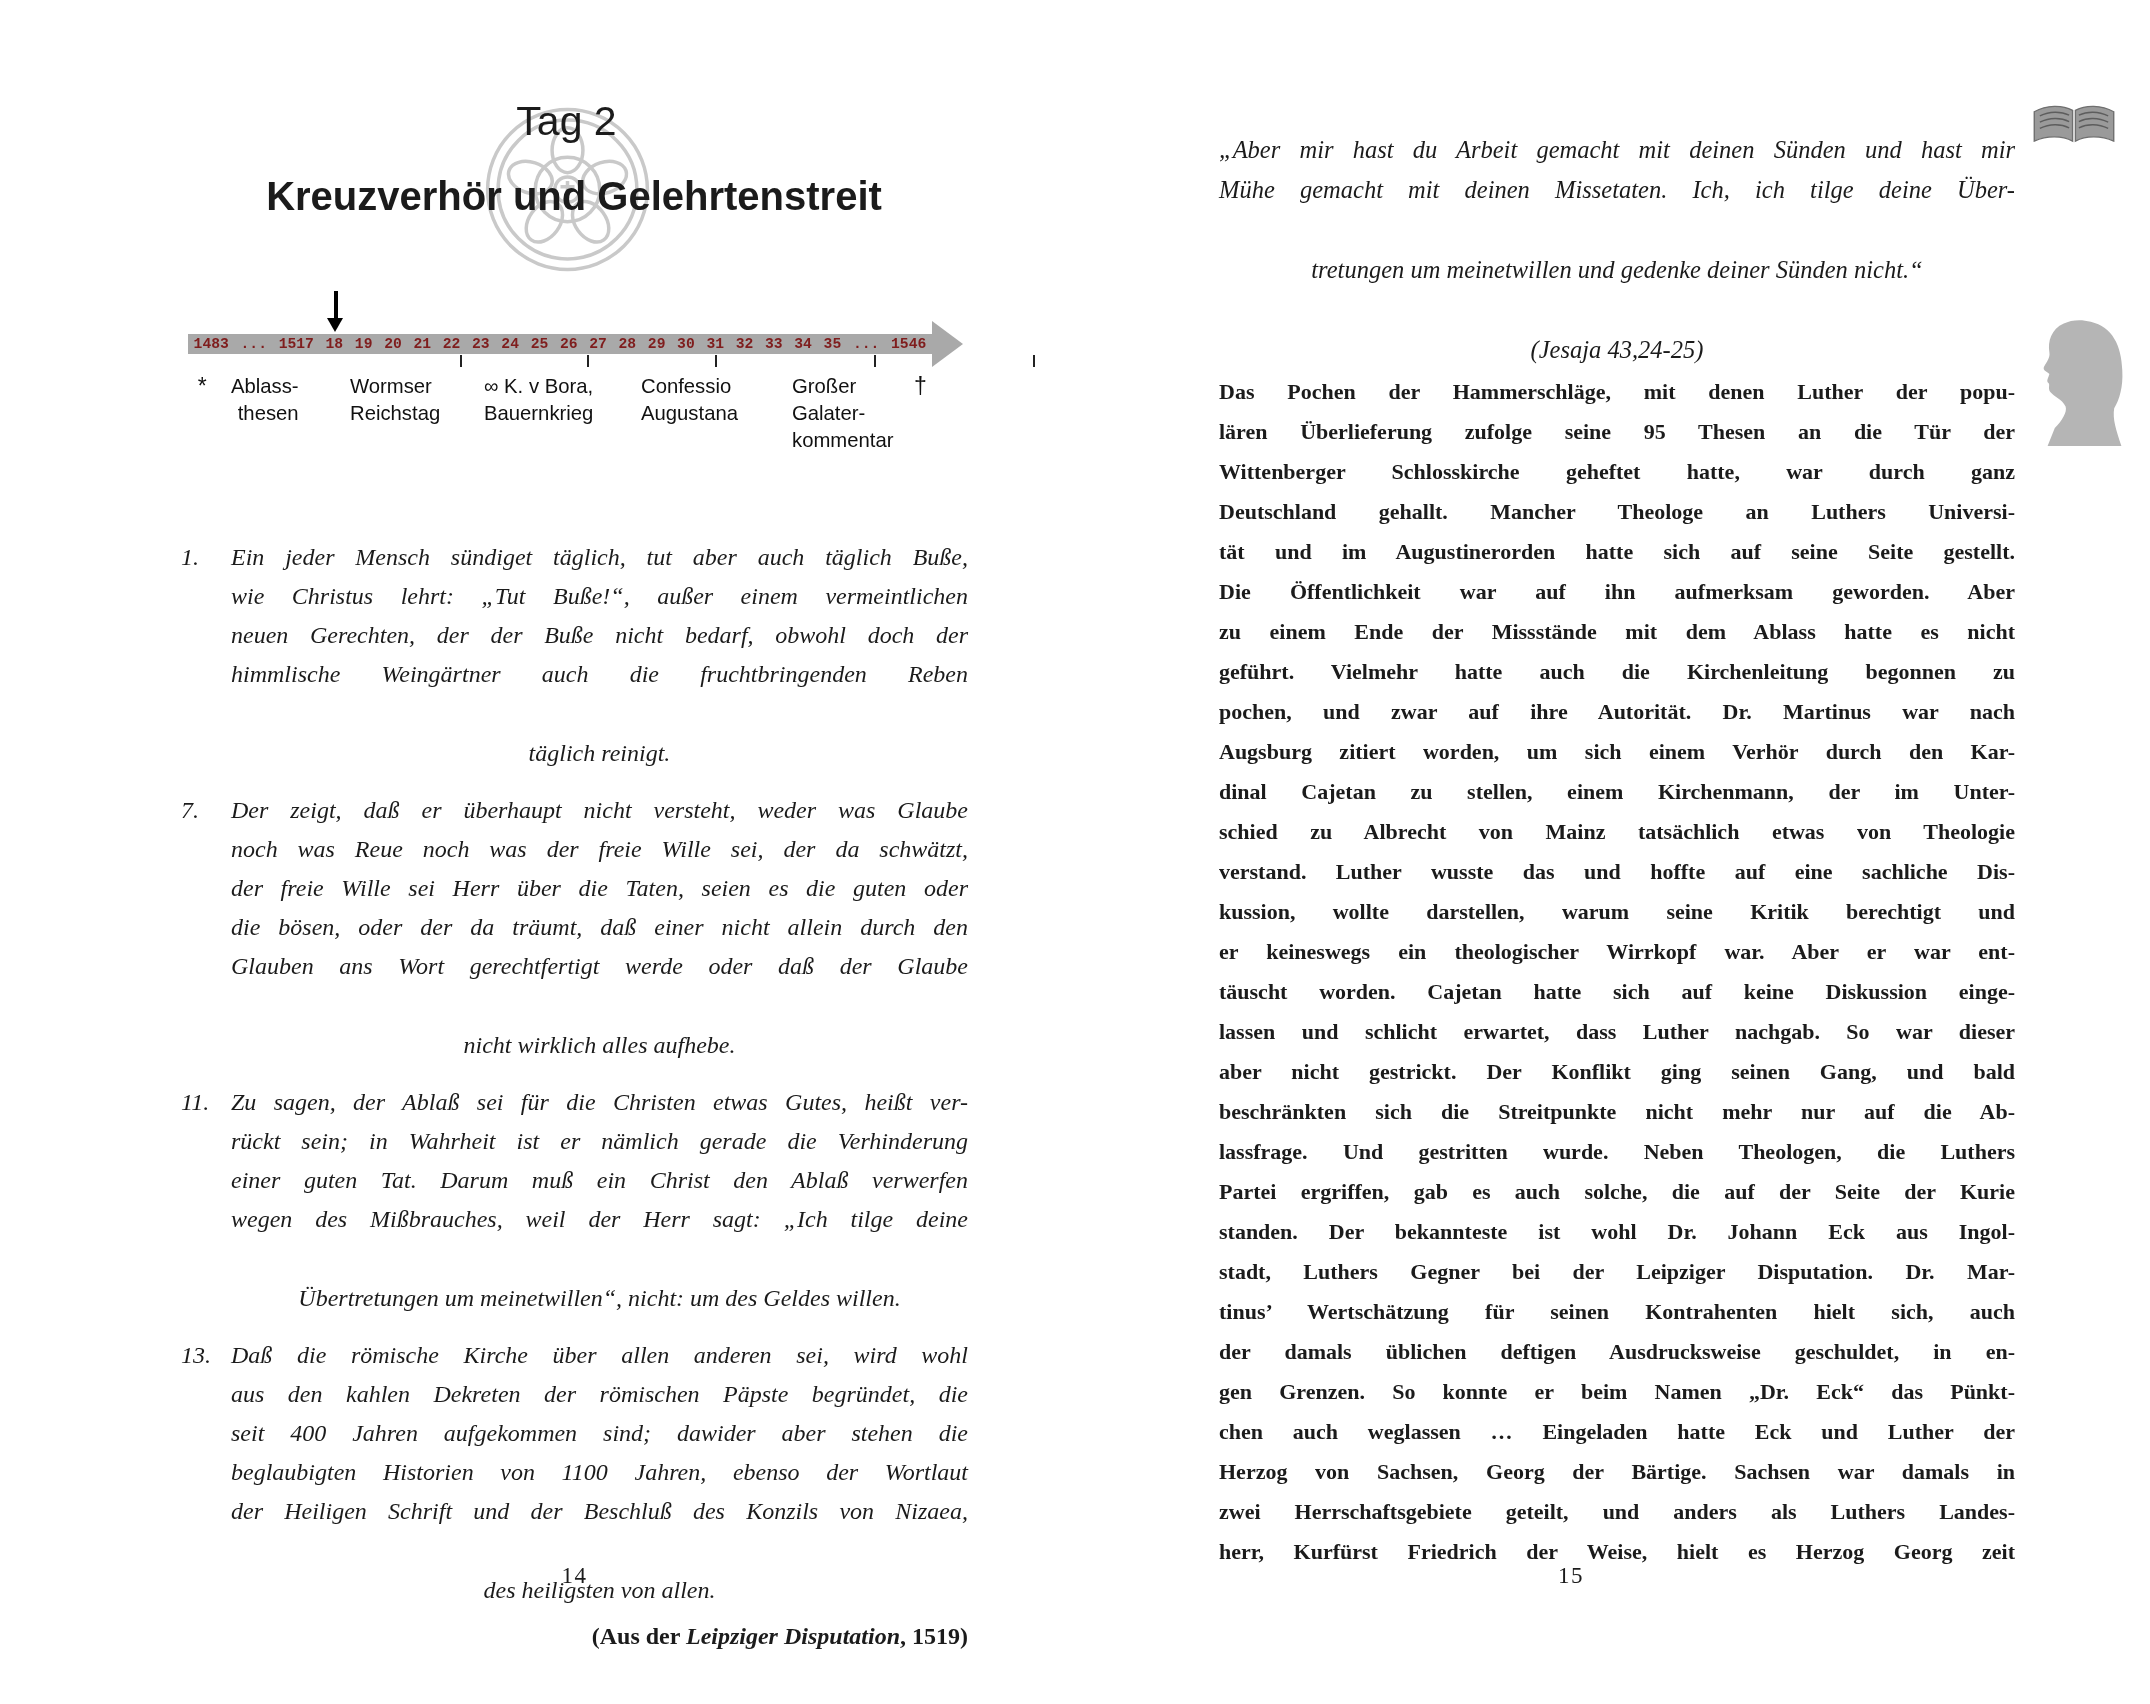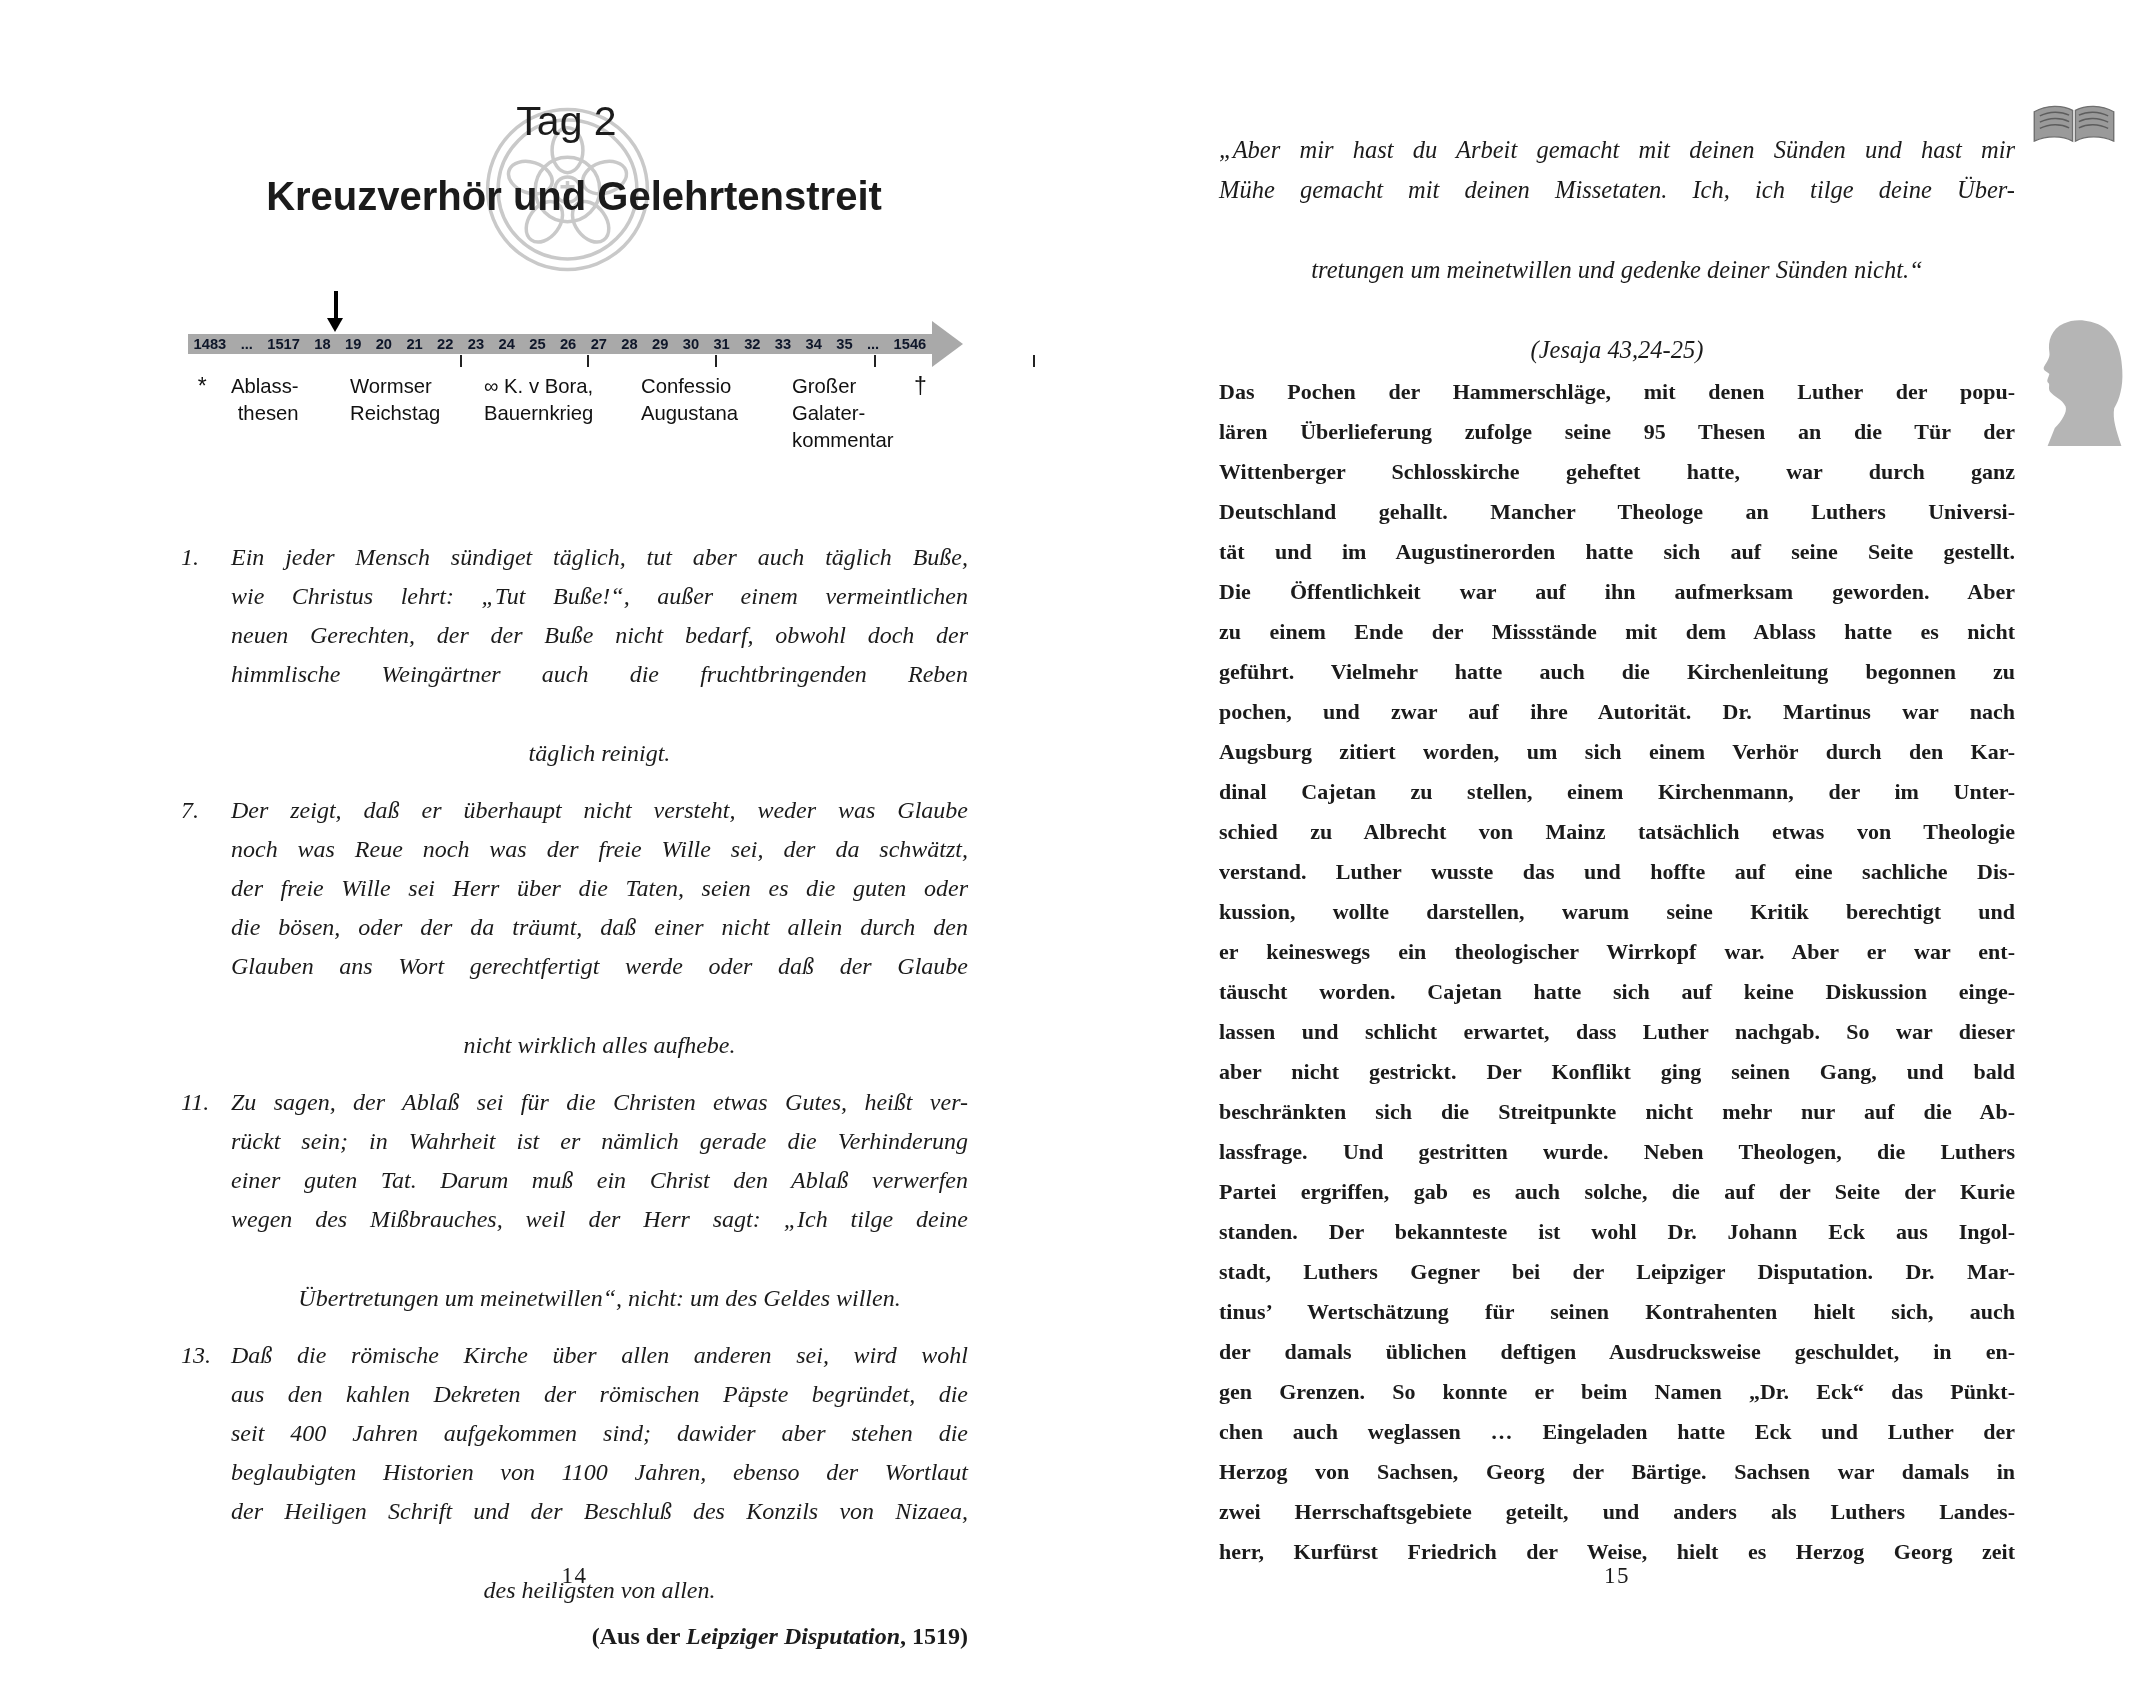--- a/index.html
+++ b/index.html
@@ -10,21 +10,21 @@
   .abs{position:absolute;}
   #rose-emblem{left:482px;top:104px;width:171px;height:171px;}
   #chapter-label{left:173px;top:98px;width:787px;text-align:center;
                  font-family:"Liberation Sans",sans-serif;font-size:41px;font-weight:400;z-index:2;}
   #page-title{left:105px;top:174px;width:938px;text-align:center;
               font-family:"Liberation Sans",sans-serif;font-size:40px;font-weight:700;z-index:2;}
 
   #timeline{left:188px;top:291px;width:791px;height:182px;}
   #tl-bar{position:absolute;left:0;top:43px;width:744px;height:19.6px;background:#a9a9a9;
           display:flex;justify-content:space-between;align-items:center;padding:0 5.6px;box-sizing:border-box;}
-  #tl-bar span{font-family:Liberation Sans, sans-serif;font-size:14.7px;font-weight:700;color:#0f172a;}
+  #tl-bar span{font-family:Liberation Mono, monospace;font-size:14.7px;font-weight:700;color:#7f1d1d;}
   #tl-arrowhead{position:absolute;left:744px;top:30px;width:0;height:0;
                 border-left:31px solid #a9a9a9;border-top:23px solid transparent;border-bottom:23px solid transparent;}
   #tl-marker-line{position:absolute;left:146px;top:0;width:3.5px;height:28px;background:#000;}
   #tl-marker-head{position:absolute;left:139px;top:27px;width:0;height:0;
                   border-top:14px solid #000;border-left:8.4px solid transparent;border-right:8.4px solid transparent;}
   .tl-tick{position:absolute;top:64px;width:2.1px;height:12px;background:#222;}
   .tl-event{position:absolute;top:82px;font-family:"Liberation Sans",sans-serif;
             font-size:20.3px;line-height:27px;white-space:pre-line;color:#111;}
   .tl-symbol{position:absolute;top:82px;font-family:"Liberation Sans",sans-serif;font-size:23px;color:#111;}
 
@@ -32,21 +32,21 @@
   .thesis-item{position:relative;}
   .thesis-num{position:absolute;left:0;top:0;width:43px;}
   .thesis-body{margin-left:50px;}
   .justify-lines{white-space:pre-line;text-align:justify;text-align-last:justify;margin-top:18px;}
   .plain-line{text-align:center;margin-top:40px;}
   #attribution{margin-top:7px;text-align:right;font-style:normal;font-weight:700;font-size:24px;}
   #attribution .it{font-style:italic;}
 
   .page-number{width:787px;text-align:center;font-size:23px;top:1563px;letter-spacing:1.4px;}
   #pn-left{left:181px;}
-  #pn-right{left:1219px;width:796px;}
+  #pn-right{left:1173px;width:796px;}
 
   
   #quote{left:1219px;top:112px;width:796px;font-style:italic;font-size:24.5px;line-height:40px;}
   #body-text{left:1219px;top:354px;width:796px;font-size:22px;line-height:40px;font-weight:bold;}
   #book-icon{left:2030px;top:102px;width:88px;height:46px;}
   #silhouette{left:2035px;top:310px;width:90px;height:137px;}
 </style>
 </head>
 <body>
 

